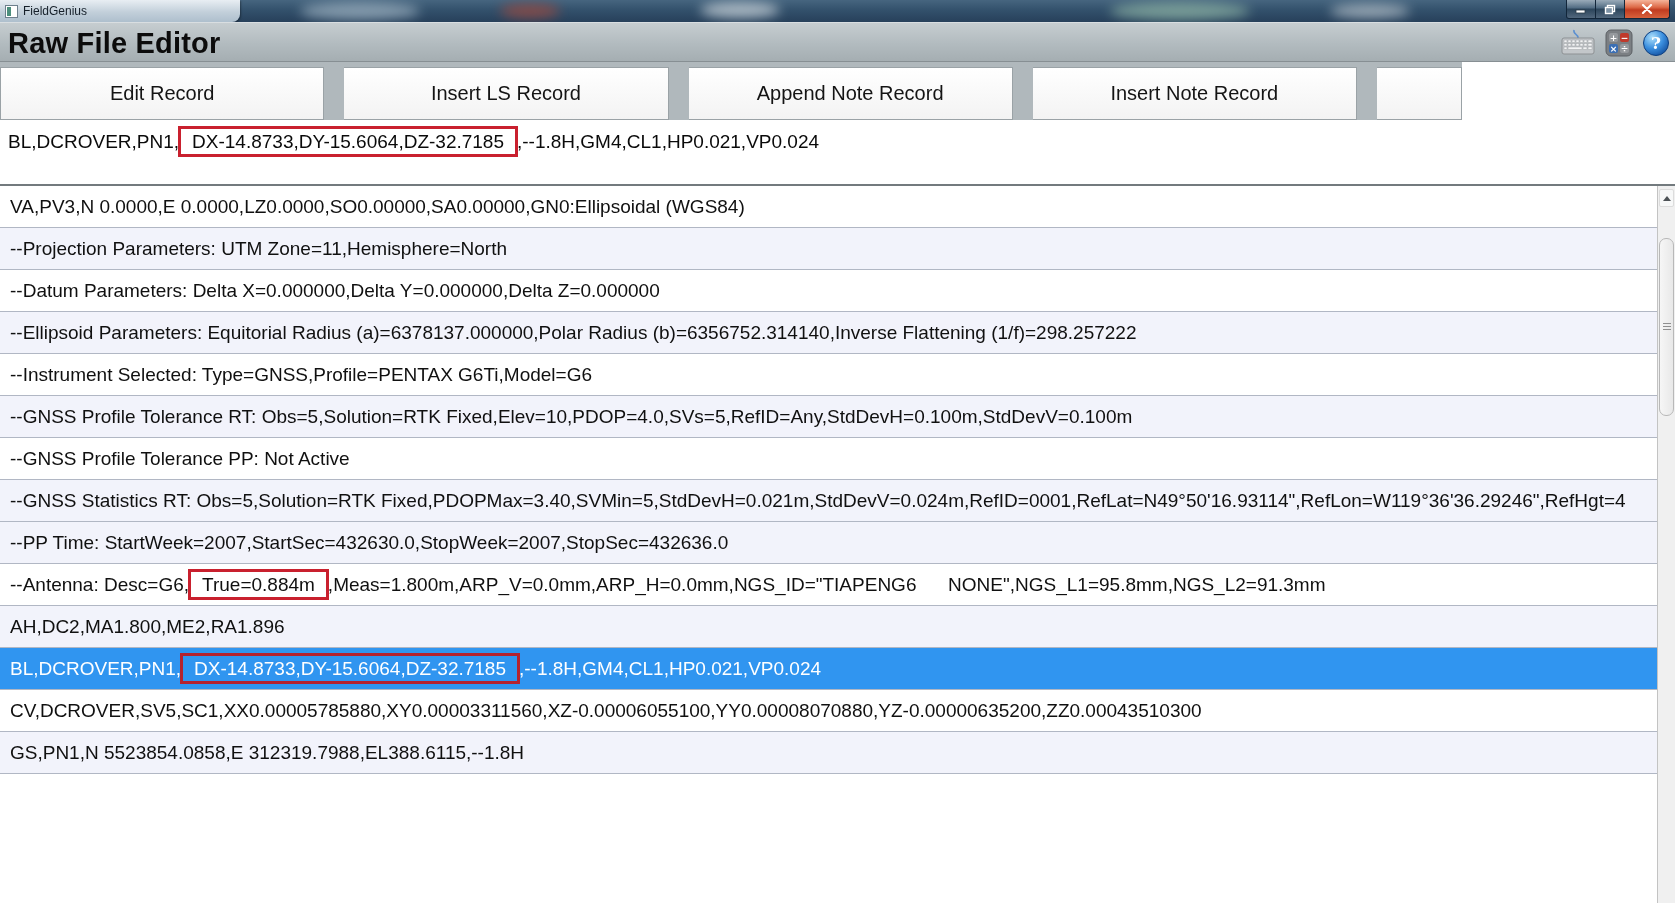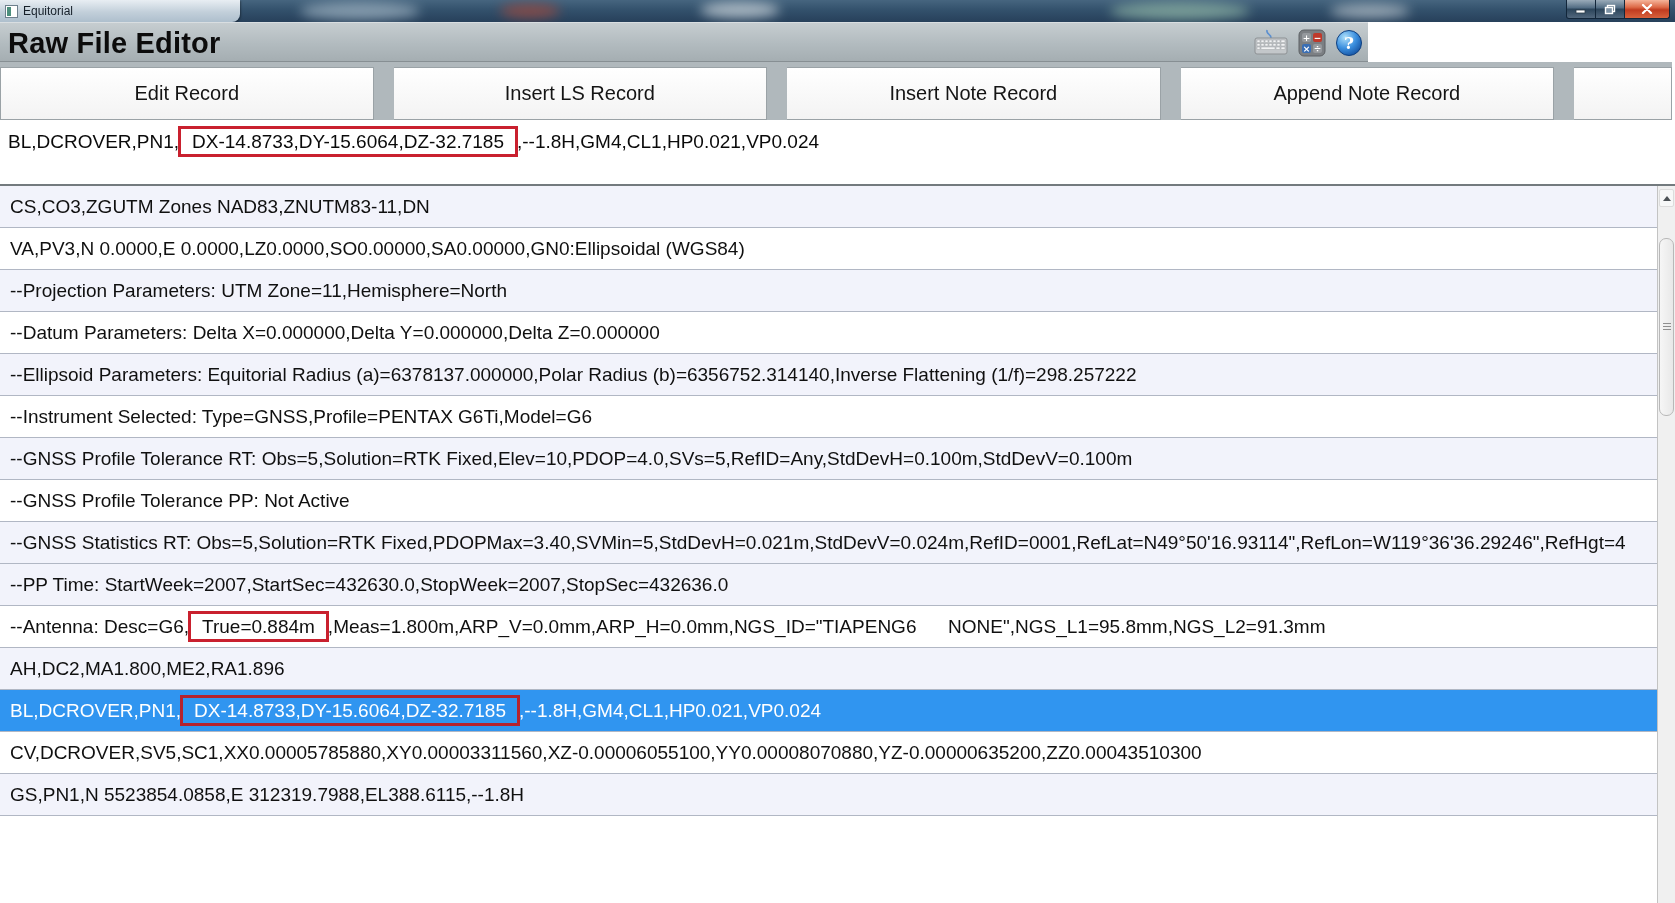--- a/index.html
+++ b/index.html
@@ -30,31 +30,31 @@
     display:flex;align-items:center;justify-content:center;
   }
   .win-btn.min{width:30px;border-bottom-left-radius:3px;}
   .win-btn.max{width:28px;border-left:none;border-right:none;}
   .win-btn.close{
     width:46px;border-bottom-right-radius:3px;
     background:linear-gradient(180deg,#f5b49a 0%,#dd6a48 40%,#c13c20 55%,#d8613c 100%);
   }
   
   .appheader{
-    position:absolute;left:0;top:22px;width:1368px;height:40px;
+    position:absolute;left:0;top:22px;width:1675px;height:40px;
     background:linear-gradient(180deg,#c6cdd0 0%,#b2bbbf 55%,#a5aeb2 100%);
     border-top:1px solid #d9dee1;border-bottom:1px solid #878f93;padding-left:8px;
   }
   .page-title{position:absolute;left:8px;top:4px;font-size:29px;font-weight:bold;color:#0c0c0c;letter-spacing:.2px;}
   .header-icons{position:absolute;right:4px;top:5px;display:flex;align-items:center;gap:7px;}
   .hicon{width:30px;height:30px;display:flex;align-items:center;justify-content:center;cursor:pointer;}
   .hicon.kbd{width:38px;}
   
   .toolbar{
-    position:absolute;left:0;top:62px;width:1672px;height:58px;
+    position:absolute;left:0;top:62px;width:1462px;height:58px;
     background:#b0b8bc;display:flex;padding-top:5px;gap:20px;
   }
   .tbtn{
     height:53px;width:393px;background:linear-gradient(180deg,#ffffff 0%,#f3f3f3 100%);
     border:1px solid #9aa2a6;border-left:none;
     display:flex;align-items:center;justify-content:center;
     font-size:20px;color:#141414;cursor:pointer;
   }
   .tbtn:first-child{border-left:1px solid #9aa2a6;}
   .tbtn.spacer{width:103px;border-left:none;cursor:default;}
@@ -101,21 +101,21 @@
 <div class="window">
 
   <div class="titlebar">
     <div class="blob" style="left:300px;top:2px;width:120px;height:18px;background:#9fb3c2;"></div>
     <div class="blob" style="left:500px;top:4px;width:60px;height:14px;background:#a04a3e;"></div>
     <div class="blob" style="left:700px;top:2px;width:80px;height:16px;background:#cfd8de;"></div>
     <div class="blob" style="left:1110px;top:2px;width:140px;height:18px;background:#8fb5a6;"></div>
     <div class="blob" style="left:1330px;top:4px;width:80px;height:14px;background:#b9c4cc;"></div>
     <div class="title-glass">
       <span class="app-icon"></span>
-      <span class="title-text">Equitorial</span>
+      <span class="title-text">FieldGenius</span>
     </div>
     <div class="win-controls">
       <div class="win-btn min">
         <svg width="12" height="9">
             <rect x="1" y="5" width="9" height="3" fill="#fff" stroke="#2a3a48" stroke-width="0.8"></rect>
           </svg>
       </div>
       <div class="win-btn max">
         <svg width="12" height="11">
           <rect x="3.5" y="1.5" width="7" height="6" fill="none" stroke="#fff" stroke-width="1.4"></rect>
@@ -186,29 +186,28 @@
           <circle cx="14" cy="14" r="12.5" fill="url(#helpg)" stroke="#0e3f80" stroke-width="1"></circle>
           <text x="14" y="20" text-anchor="middle" fill="#ffffff" font-family="'DejaVu Serif',serif" font-size="17" font-weight="bold">?</text>
         </svg>
       </div>
     </div>
   </div>
 
   <div class="toolbar">
     <div class="tbtn">Edit Record</div>
     <div class="tbtn">Insert LS Record</div>
+    <div class="tbtn">Append Note Record</div>
     <div class="tbtn">Insert Note Record</div>
-    <div class="tbtn">Append Note Record</div>
     <div class="tbtn spacer"></div>
   </div>
 
   <div class="editbox"><span>BL,DCROVER,PN1,</span><span class="redbox">DX-14.8733,DY-15.6064,DZ-32.7185</span><span>,--1.8H,GM4,CL1,HP0.021,VP0.024</span></div>
 
   <div class="list">
-      <div class="row alt">CS,CO3,ZGUTM Zones NAD83,ZNUTM83-11,DN</div>
       <div class="row">VA,PV3,N 0.0000,E 0.0000,LZ0.0000,SO0.00000,SA0.00000,GN0:Ellipsoidal (WGS84)</div>
       <div class="row alt">--Projection Parameters: UTM Zone=11,Hemisphere=North</div>
       <div class="row">--Datum Parameters: Delta X=0.000000,Delta Y=0.000000,Delta Z=0.000000</div>
       <div class="row alt">--Ellipsoid Parameters: Equitorial Radius (a)=6378137.000000,Polar Radius (b)=6356752.314140,Inverse Flattening (1/f)=298.257222</div>
       <div class="row">--Instrument Selected: Type=GNSS,Profile=PENTAX G6Ti,Model=G6</div>
       <div class="row alt">--GNSS Profile Tolerance RT: Obs=5,Solution=RTK Fixed,Elev=10,PDOP=4.0,SVs=5,RefID=Any,StdDevH=0.100m,StdDevV=0.100m</div>
       <div class="row">--GNSS Profile Tolerance PP: Not Active</div>
       <div class="row alt">--GNSS Statistics RT: Obs=5,Solution=RTK Fixed,PDOPMax=3.40,SVMin=5,StdDevH=0.021m,StdDevV=0.024m,RefID=0001,RefLat=N49°50'16.93114",RefLon=W119°36'36.29246",RefHgt=4</div>
       <div class="row alt">--PP Time: StartWeek=2007,StartSec=432630.0,StopWeek=2007,StopSec=432636.0</div>
       <div class="row"><span>--Antenna: Desc=G6,</span><span class="redbox">True=0.884m</span><span>,Meas=1.800m,ARP_V=0.0mm,ARP_H=0.0mm,NGS_ID="TIAPENG6      NONE",NGS_L1=95.8mm,NGS_L2=91.3mm</span></div>

